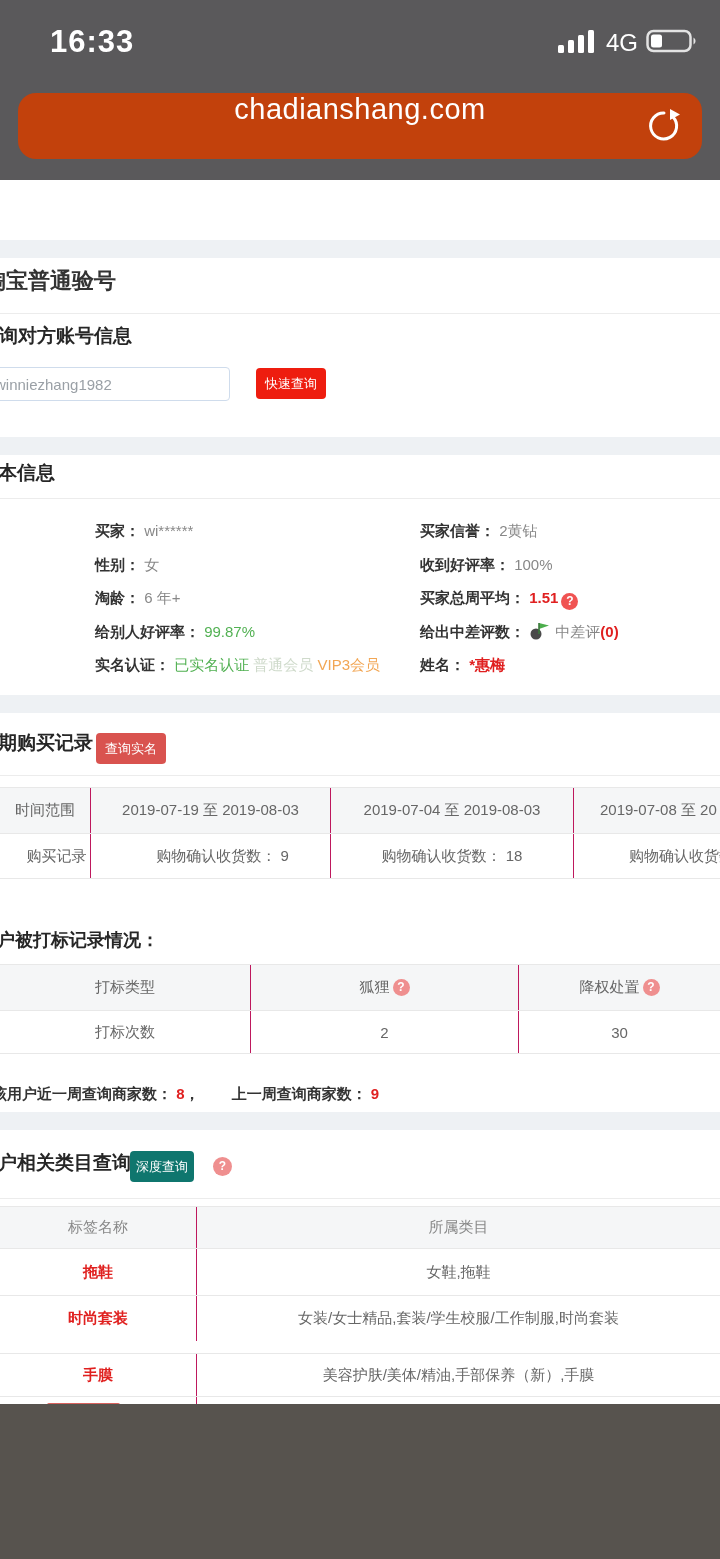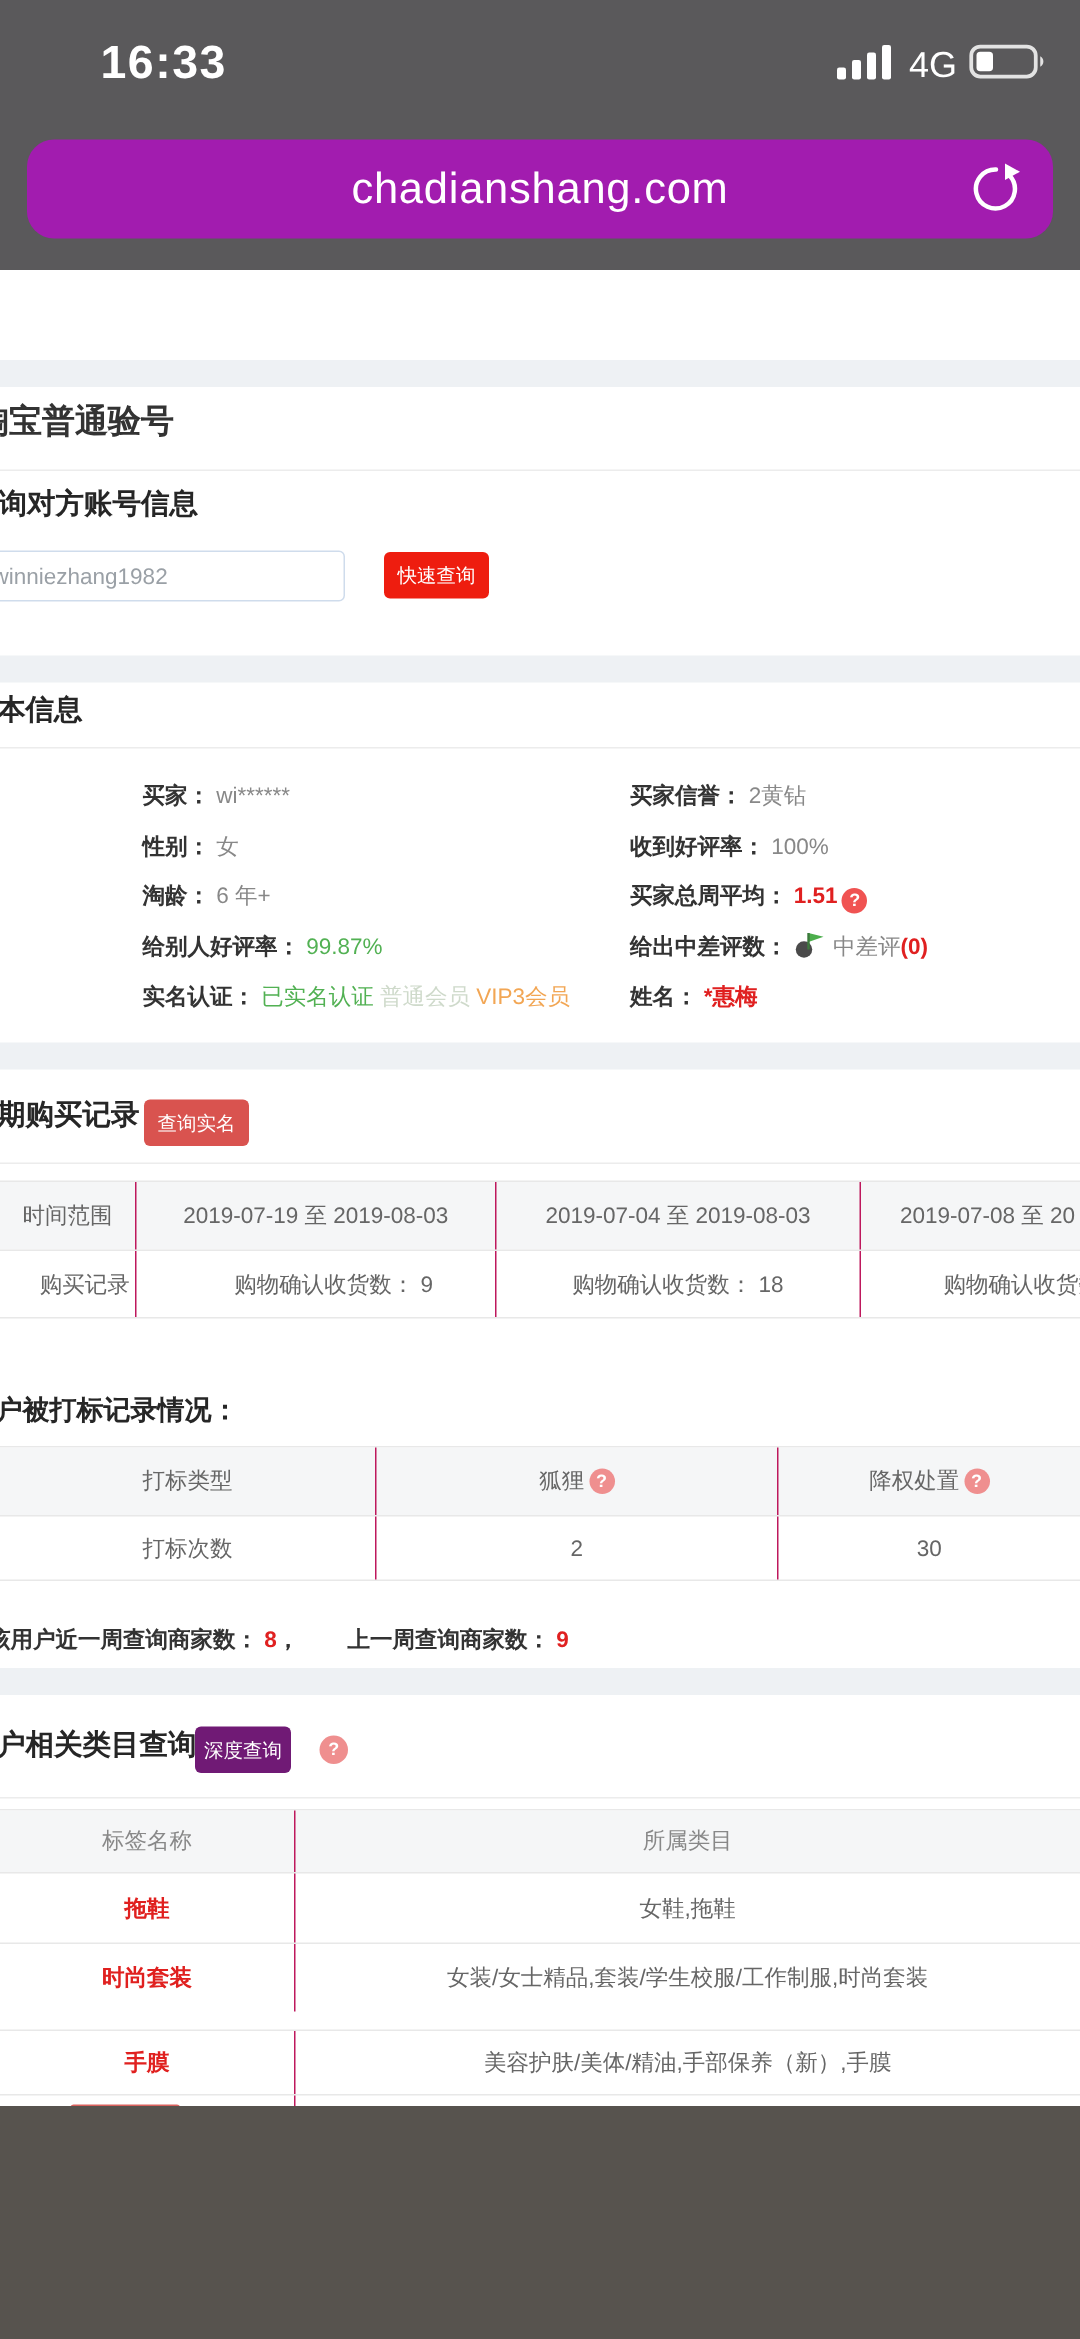--- a/index.html
+++ b/index.html
@@ -3,38 +3,38 @@
 <meta charset="utf-8">
 <style>
   * { margin:0; padding:0; box-sizing:border-box; }
   html,body { background:#222; }
   body { font-family:"Liberation Sans","DejaVu Sans",sans-serif; }
   .screen { position:relative; width:720px; height:1559px; margin:0 auto; background:#fff; overflow:hidden; }
   .abs { position:absolute; }
 
   
   .chrome-top { left:0; top:0; width:720px; height:180px; background:#5a595b; }
-  .time { left:67px; top:24px; font-size:31px; font-weight:bold; color:#fff; letter-spacing:1px; }
+  .time { left:50px; top:24px; font-size:31px; font-weight:bold; color:#fff; letter-spacing:1px; }
   .statusicons { right:22px; top:28px; display:flex; align-items:center; gap:8px; }
   .net-label { color:#fff; font-size:24px; }
-  .urlbar { left:18px; top:93px; width:684px; height:66px; background:#a21caf; border-radius:18px; display:flex; align-items:center; justify-content:center; }
+  .urlbar { left:18px; top:93px; width:684px; height:66px; background:#c2410c; border-radius:18px; display:flex; align-items:flex-start; justify-content:center; }
   .urltext { color:#fff; font-size:29px; letter-spacing:.5px; }
   .reload { position:absolute; right:20px; top:15px; }
 
   
   .content { left:0; top:180px; width:720px; height:1224px; background:#fff; overflow:hidden; }
   .strip { left:0; width:720px; height:18px; background:#eef1f4; }
   .divider { left:0; width:720px; height:0; border-top:1px solid #ececec; }
   .h-title { font-size:22px; font-weight:bold; color:#333; white-space:nowrap; }
   .h-sec { font-size:19px; font-weight:bold; color:#262626; white-space:nowrap; }
   .query-input { left:-14px; top:187px; width:244px; height:34px; border:1px solid #cfdcec; border-radius:4px; font-size:15px; color:#9aa0a6; padding-left:8px; outline:none; background:#fff; font-family:"Liberation Sans","DejaVu Sans",sans-serif; }
   .btn { border:none; border-radius:4px; color:#fff; font-size:13px; cursor:pointer; font-family:"Liberation Sans","DejaVu Sans",sans-serif; white-space:nowrap; }
   .btn-bright { background:#ee1d0f; }
   .btn-soft  { background:#d9534f; }
-  .btn-deep  { background:#701a75; }
+  .btn-deep  { background:#0f766e; }
 
   .info-row { height:22px; line-height:22px; font-size:15px; white-space:nowrap; }
   .lbl { font-weight:bold; color:#333; }
   .val { color:#888; }
   .green { color:#52b153; }
   .fade-badge { color:#cfdacb; }
   .vip-badge { color:#f2a654; }
   .redtext { color:#e02020; font-weight:bold; }
   .orangelink { color:#ff6a00; }
 

